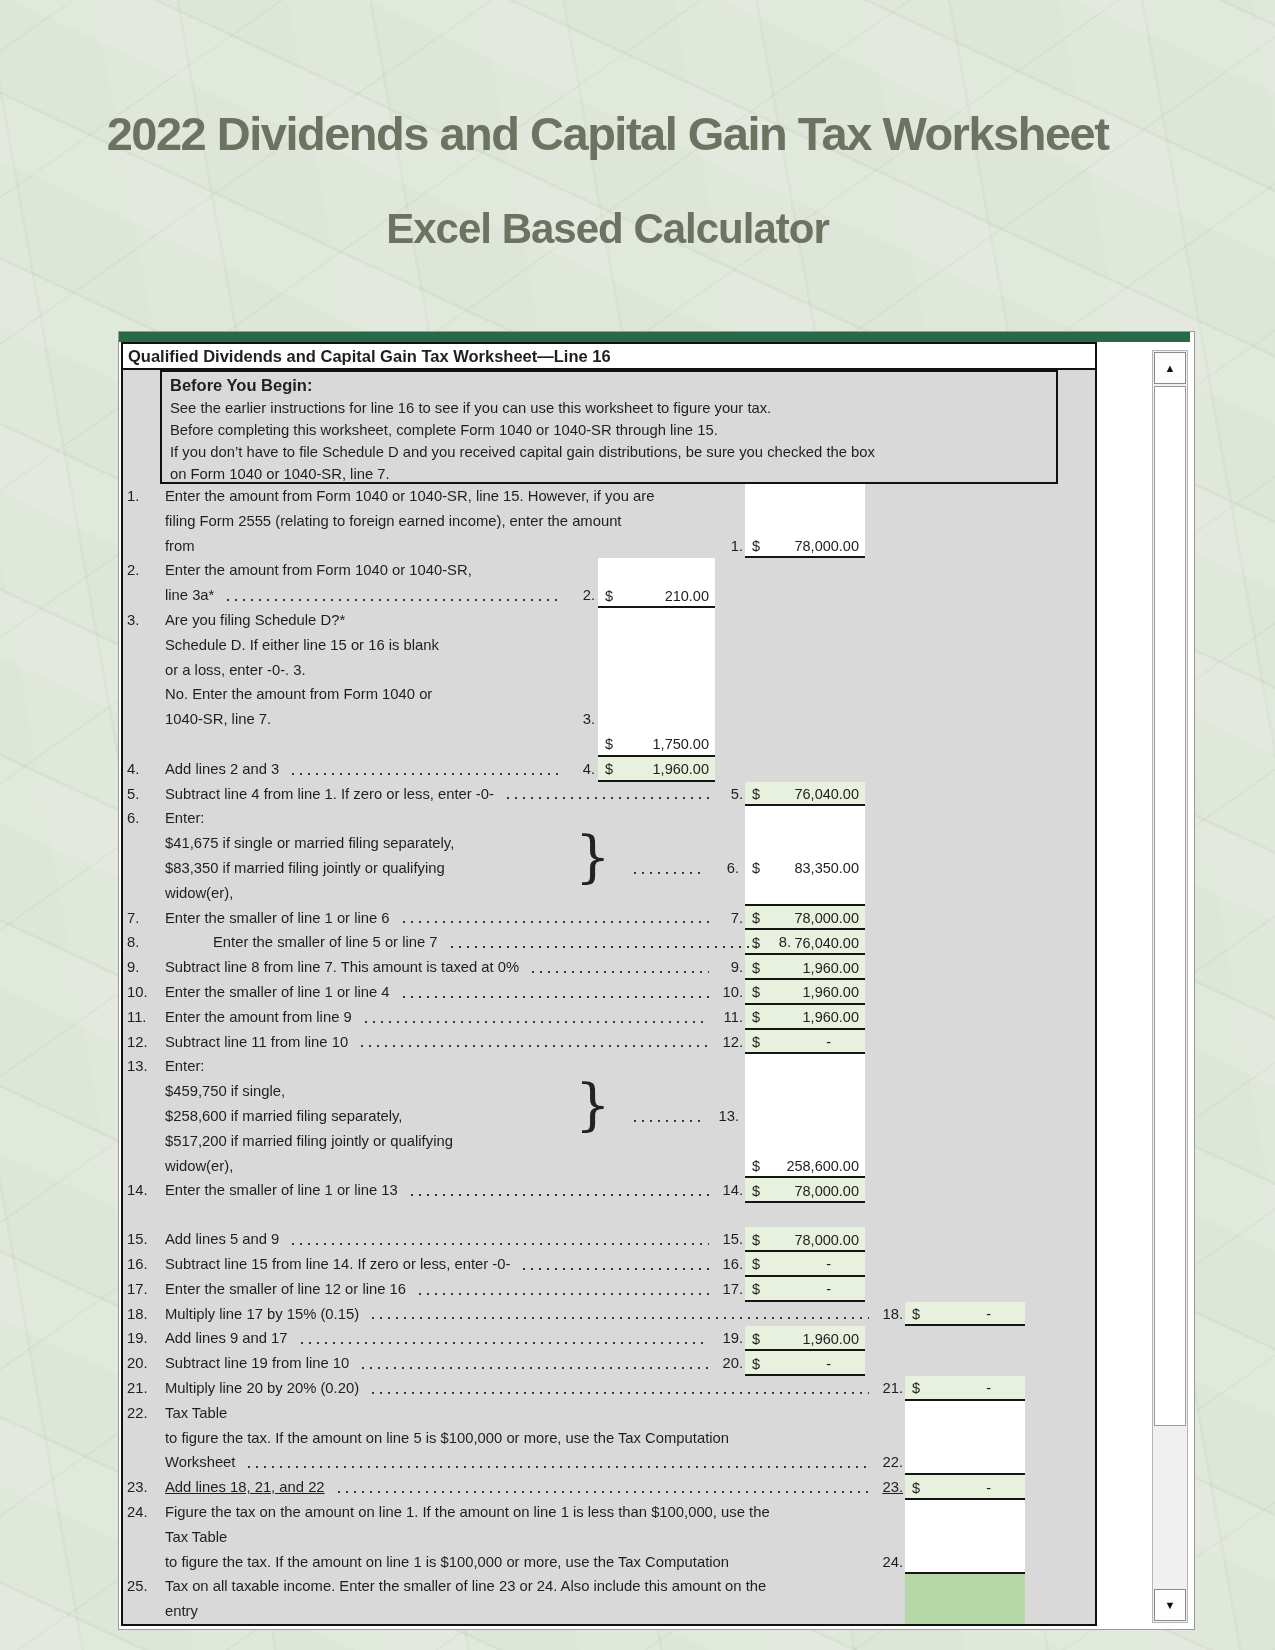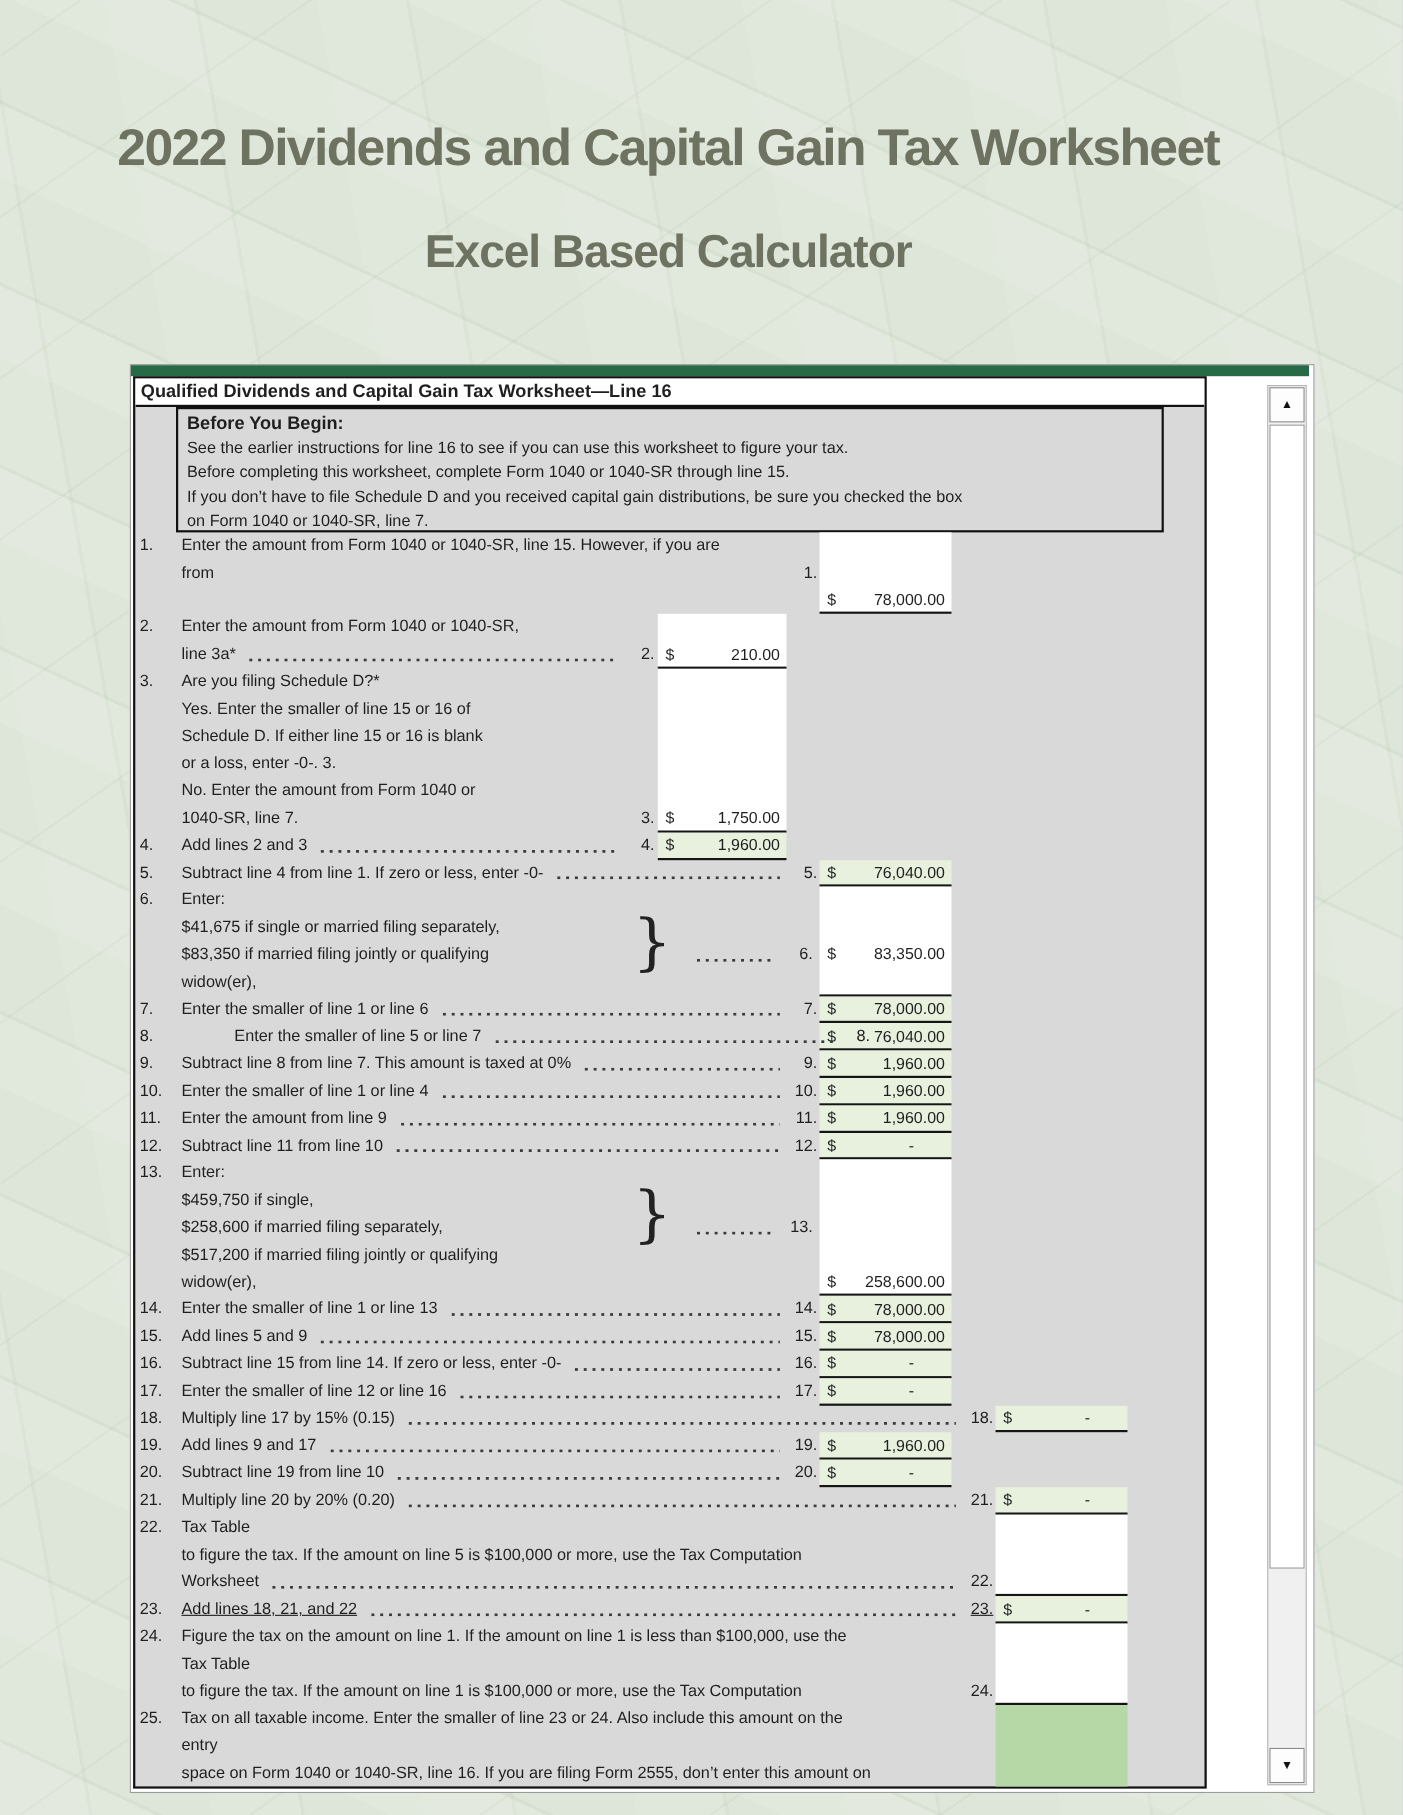--- a/index.html
+++ b/index.html
@@ -112,20 +112,23 @@
             <div class="arow" style="top: 49.6px;">
               <span>$</span>
               <span class="amt">78,000.00</span>
             </div>
           </div>
           <div class="textcol" style="width: 578px;">
             <div class="tline">
               <span>Enter the amount from Form 1040 or 1040-SR, line 15. However, if you are</span>
             </div>
             <div class="tline">
+              <span>filing Form 2555 (relating to foreign earned income), enter the amount</span>
+            </div>
+            <div class="tline">
               <span>from</span>
               <span class="spacer"></span>
               <span class="vnum">1.</span>
             </div>
           </div>
         </div>
         <div class="row" style="height: 49.6px;">
           <span class="gnum">2.</span>
           <div class="cell bg-white uline" style="left: 475px; width: 117px;">
             <div class="arow" style="top: 24.8px;">
@@ -150,23 +153,20 @@
             <div class="arow" style="top: 124px;">
               <span>$</span>
               <span class="amt">1,750.00</span>
             </div>
           </div>
           <div class="textcol" style="width: 430px;">
             <div class="tline">
               <span>Are you filing Schedule D?*</span>
             </div>
             <div class="tline">
-              <span>Yes. Enter the smaller of line 15 or 16 of</span>
-            </div>
-            <div class="tline">
               <span>Schedule D. If either line 15 or 16 is blank</span>
             </div>
             <div class="tline">
               <span>or a loss, enter -0-. 3.</span>
             </div>
             <div class="tline">
               <span>No. Enter the amount from Form 1040 or</span>
             </div>
             <div class="tline">
               <span>1040-SR, line 7.</span>
@@ -371,21 +371,21 @@
             </div>
           </div>
           <div class="textcol" style="width: 578px;">
             <div class="tline">
               <span>Enter the smaller of line 1 or line 13</span>
               <span class="lead"></span>
               <span class="vnum">14.</span>
             </div>
           </div>
         </div>
-        <div class="row" style="height: 24.8px;">
+        <div class="row" style="height: 24.8px; margin-top: 24px;">
           <span class="gnum">15.</span>
           <div class="cell bg-green uline" style="left: 622px; width: 120px;">
             <div class="arow" style="top: 0px;">
               <span>$</span>
               <span class="amt">78,000.00</span>
             </div>
           </div>
           <div class="textcol" style="width: 578px;">
             <div class="tline">
               <span>Add lines 5 and 9</span>

